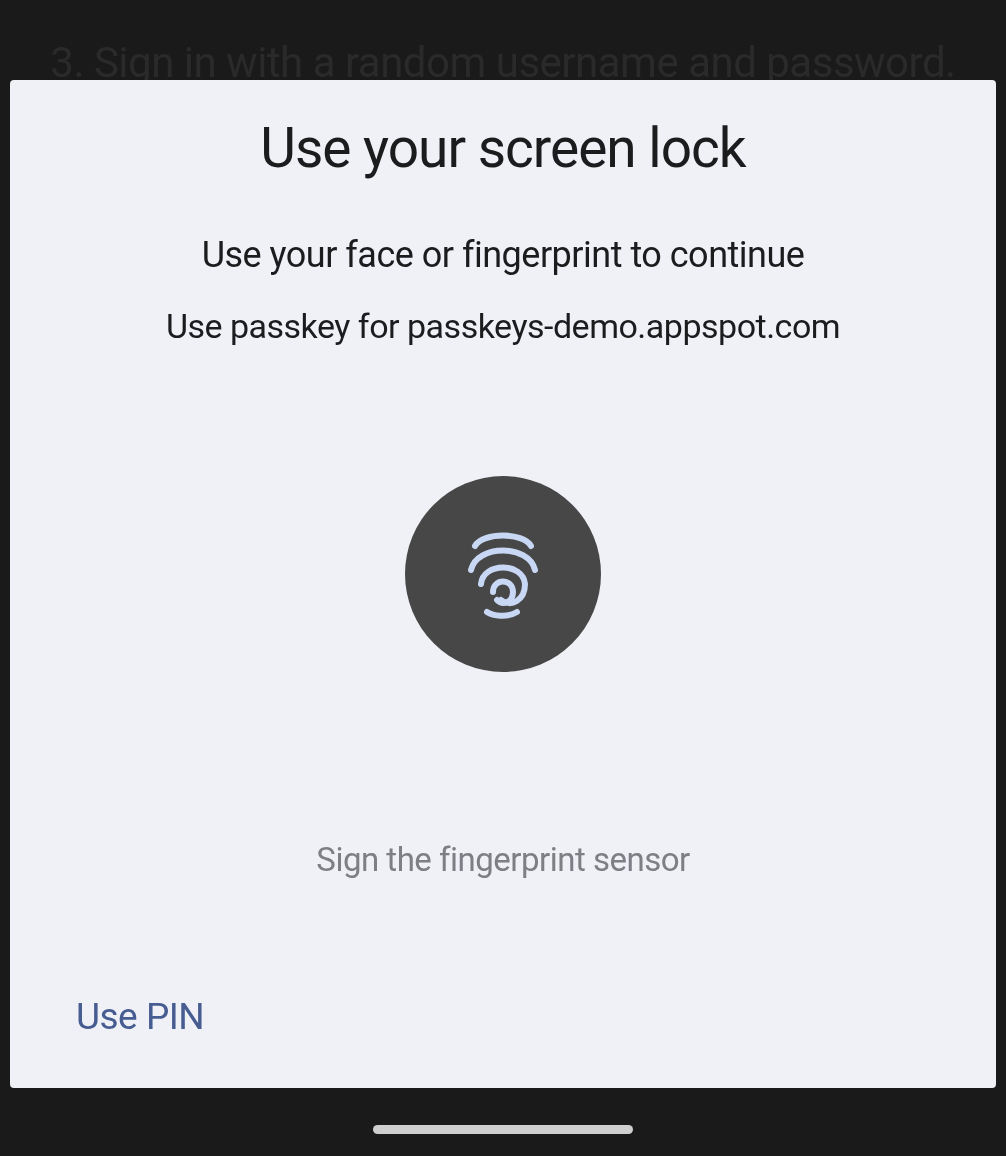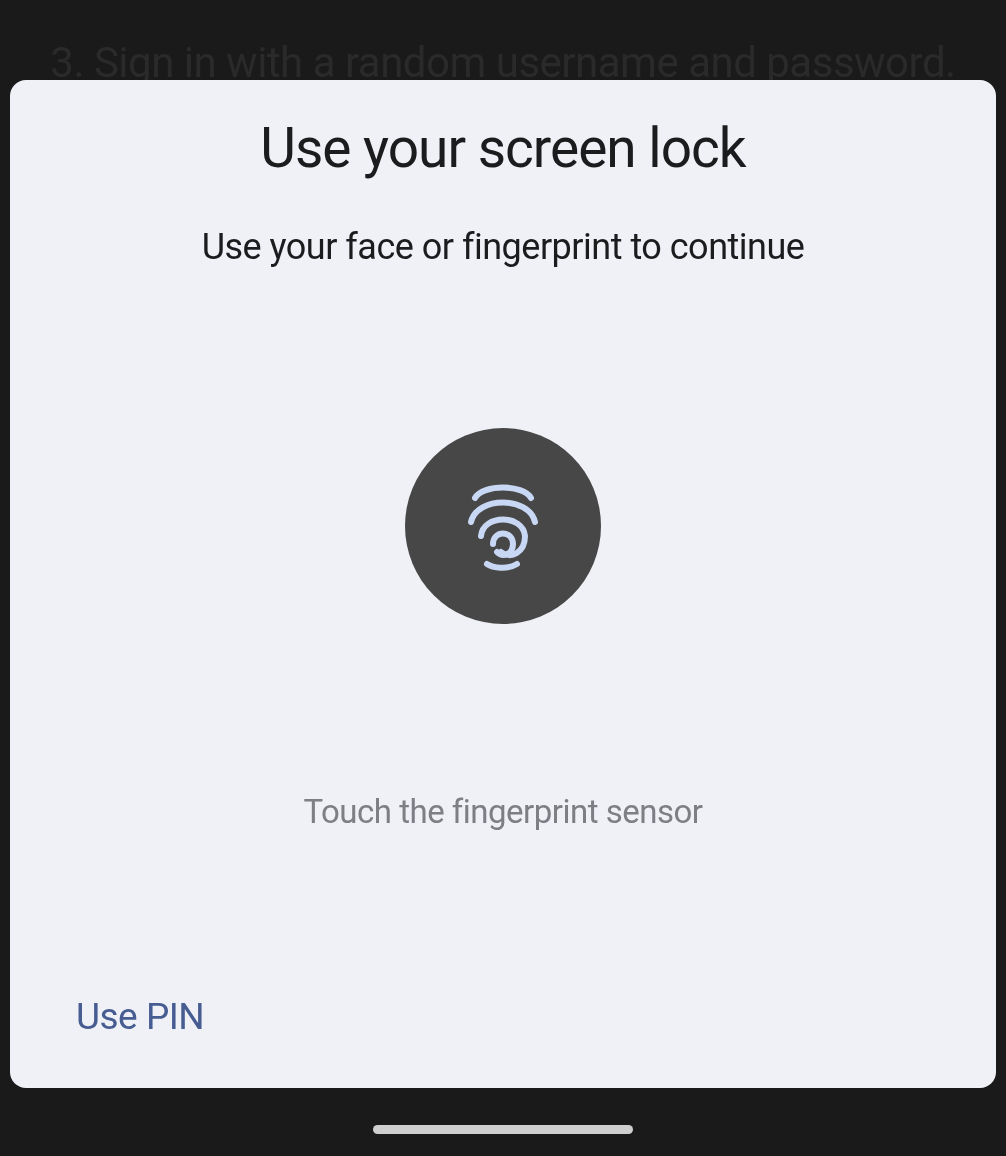--- a/index.html
+++ b/index.html
@@ -16,39 +16,40 @@
       text-align: center;
       font-size: 42px;
       color: #2a2a2a;
       letter-spacing: -0.5px;
     }
     .sheet {
       position: absolute;
       left: 10px; right: 10px; top: 80px;
       bottom: 68px;
       background: #eff1f7;
-      border-radius: 16px;
+      border-radius: 4px;
       display: flex;
       flex-direction: column;
       align-items: center;
       padding-top: 36px;
     }
     .title {
       font-size: 55px;
       font-weight: 400;
       color: #1a1c1e;
       letter-spacing: -1px;
       margin-bottom: 46px;
     }
     .subtitle1 {
       font-size: 36px;
       font-weight: 400;
       color: #1a1c1e;
       letter-spacing: -0.5px;
       margin-bottom: 30px;
+      margin-top: 8px;
     }
     .subtitle2 {
       font-size: 34px;
       font-weight: 400;
       color: #1a1c1e;
       letter-spacing: -0.5px;
     }
     .fp-circle {
       margin-top: 130px;
       width: 196px; height: 196px;
@@ -85,31 +86,32 @@
     }
   </style>
 </head>
 <body>
 
 <div class="bg-text">3. Sign in with a random username and password.</div>
 
 <div class="sheet">
   <div class="title">Use your screen lock</div>
   <div class="subtitle1">Use your face or fingerprint to continue</div>
+  <div class="subtitle2">Use passkey for passkeys-demo.appspot.com</div>
 
   <div class="fp-circle">
     <span>
       <svg viewBox="0 0 80 100" fill="none" stroke="#c8d7f4" stroke-width="6" stroke-linecap="round">
         <path d="M12 24 C20 10, 60 10, 68 24"></path>
         <path d="M8 48 C14 22, 66 22, 72 48"></path>
         <path d="M18 62 C20 40, 60 40, 62 62 C62 78, 48 86, 38 78"></path>
         <path d="M30 70 C30 56, 50 56, 50 70 C50 80, 40 84, 34 78"></path>
         <path d="M24 90 C30 94, 44 96, 54 90"></path>
       </svg>
     </span>
   </div>
 
-  <div class="hint">Touch the fingerprint sensor</div>
+  <div class="hint">Sign the fingerprint sensor</div>
 
   <button class="use-pin">Use PIN</button>
 </div>
 
 <div class="nav-handle"></div>
 
 </body></html>

